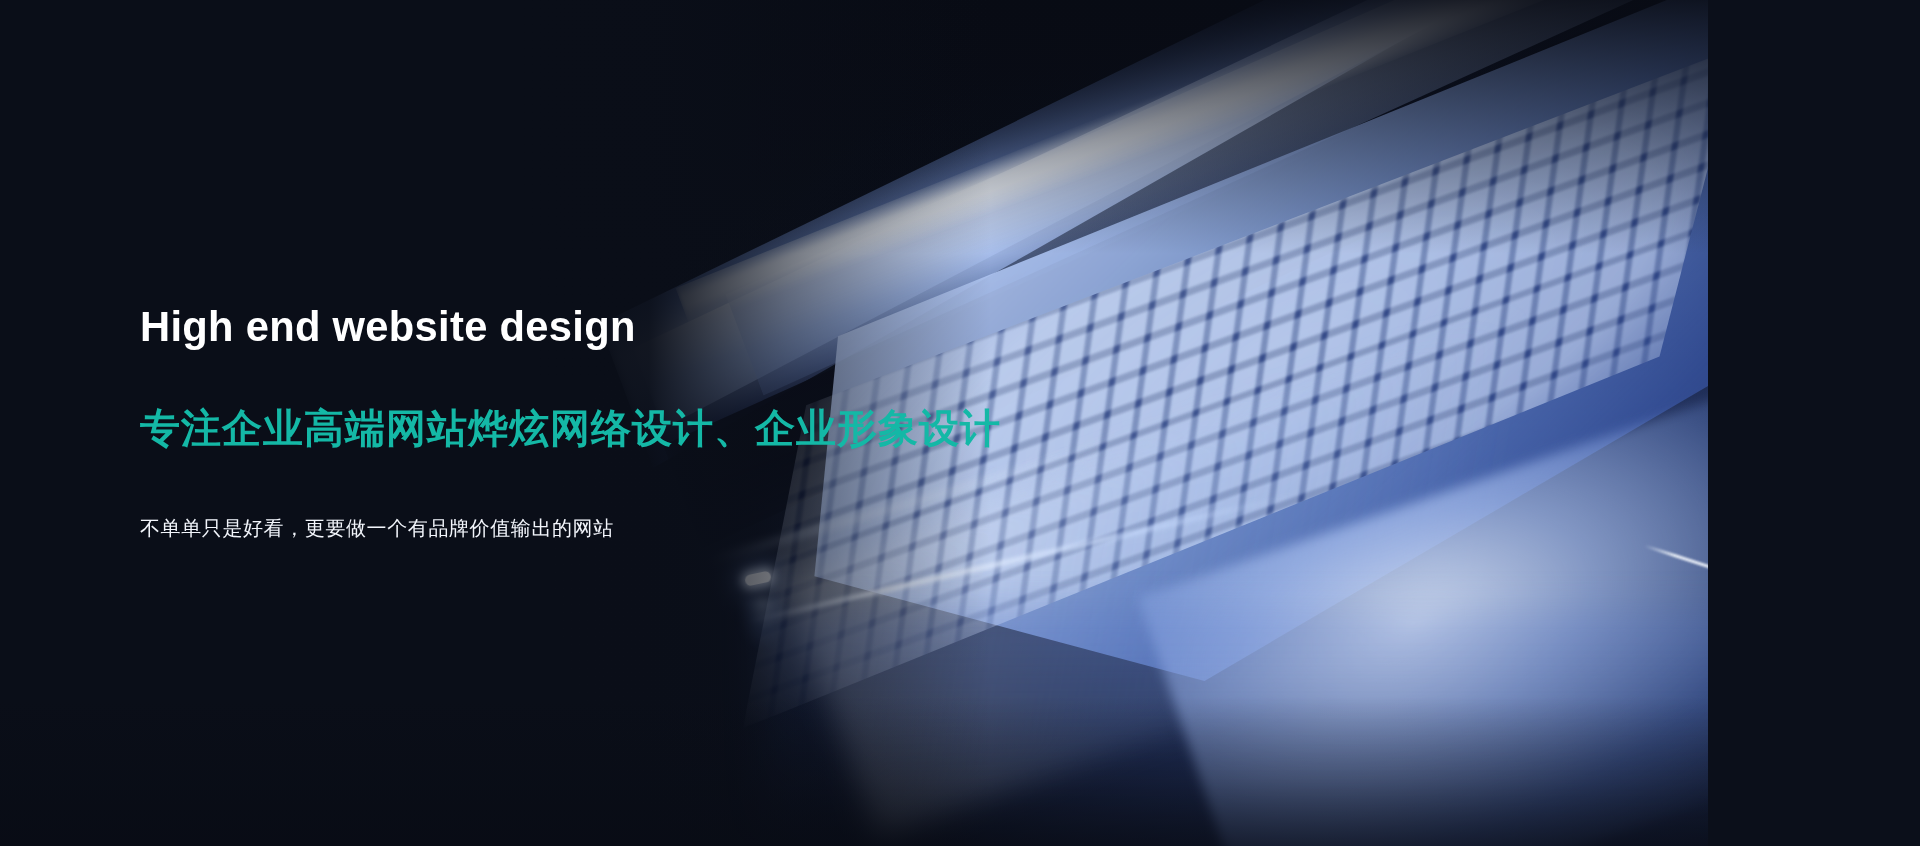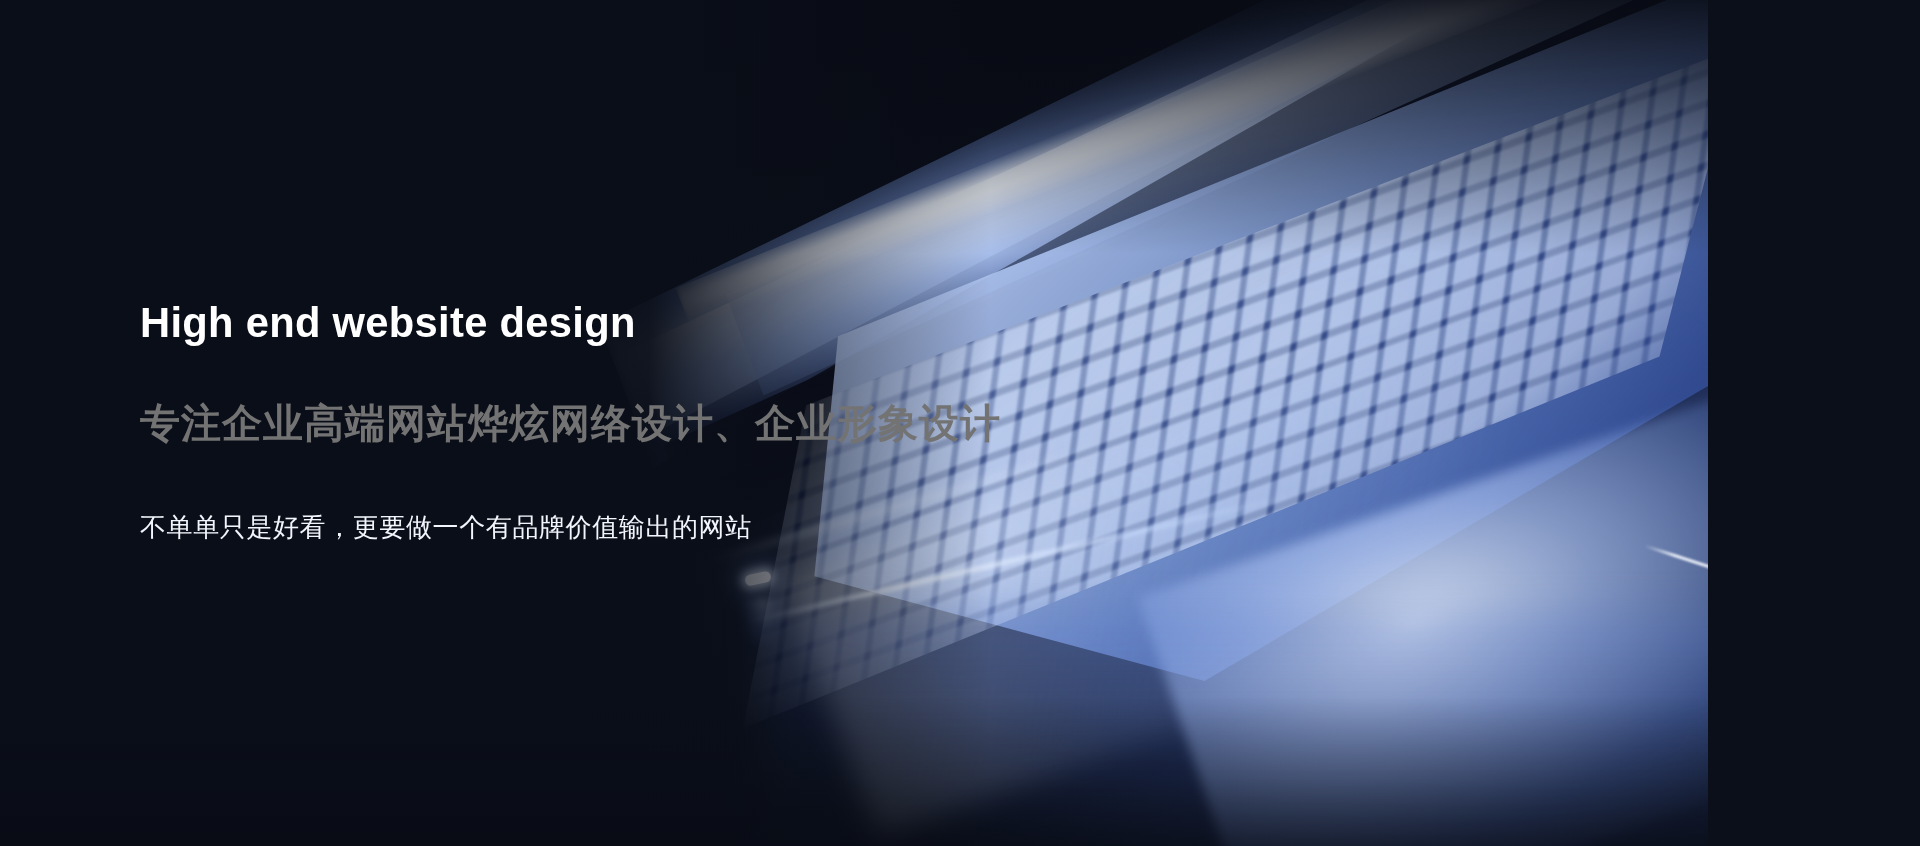--- a/index.html
+++ b/index.html
@@ -343,35 +343,35 @@
     font-size: 43px;
     letter-spacing: 0.3px;
     line-height: 1.05;
     margin: 0 0 38px 0;
     white-space: nowrap;
     transform: scaleX(0.97);
     transform-origin: left center;
   }
 
   .subtitle {
-    color: #737373;
+    color: #14b8a6;
     font-family: "DejaVu Sans", "Liberation Sans", sans-serif;
     font-weight: 700;
     font-size: 40px;
     line-height: 1.2;
     letter-spacing: 1px;
     margin: 16px 0 62px 0;
     white-space: nowrap;
   }
 
   .tagline {
     color: #f2f5fb;
     font-family: "DejaVu Sans", "Liberation Sans", sans-serif;
     font-weight: 400;
-    font-size: 26px;
+    font-size: 20px;
     line-height: 1.4;
     letter-spacing: 0.6px;
     margin: 0;
     white-space: nowrap;
   }
 </style>
 </head>
 <body>
 
 <div class="hero-banner">

